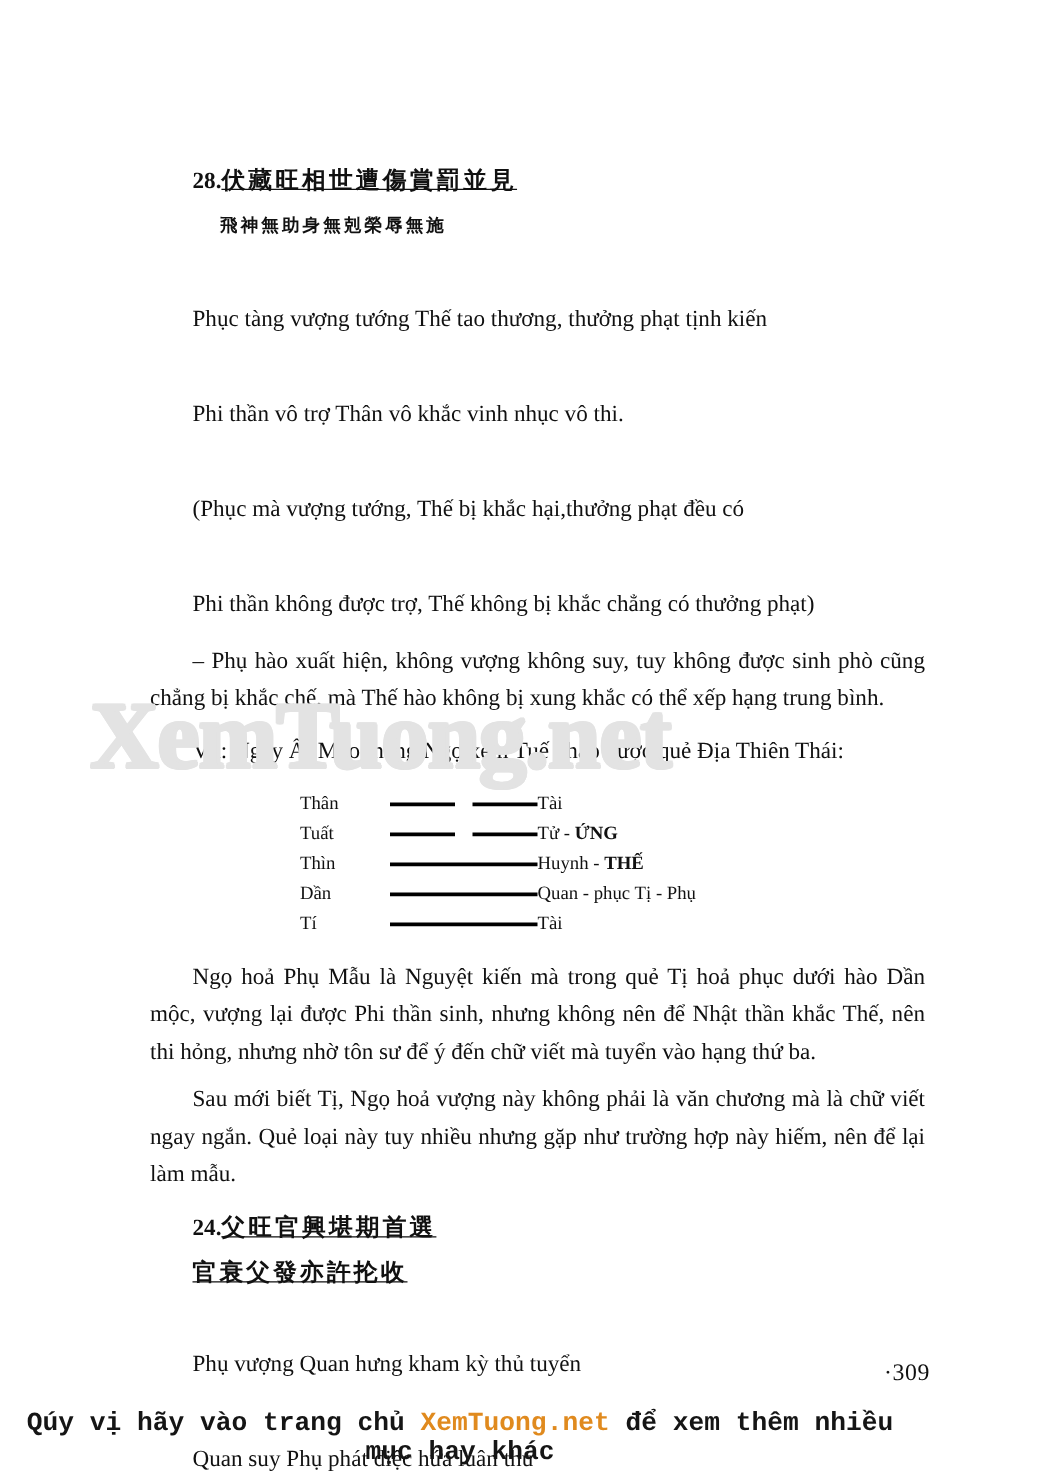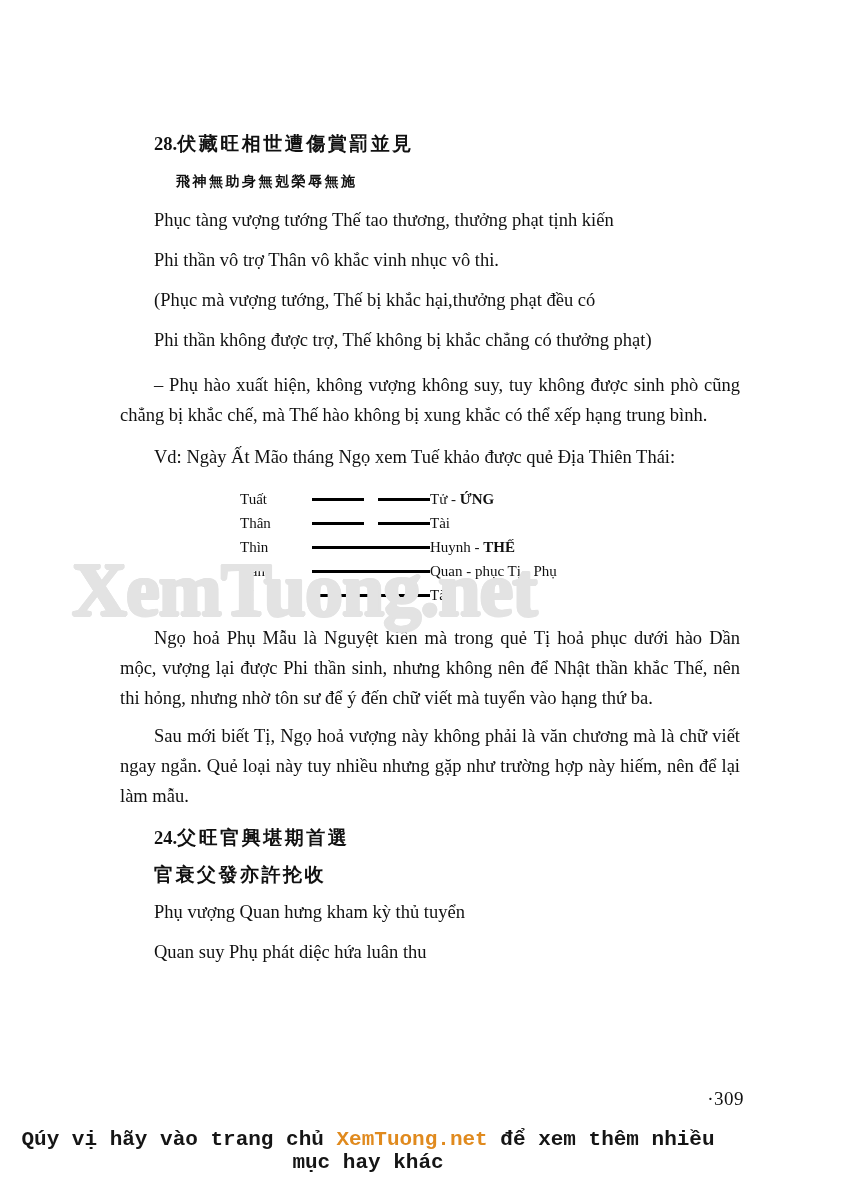--- a/index.html
+++ b/index.html
@@ -33,37 +33,39 @@
     font-size: 18.5px;
     line-height: 1.62;
     text-align: justify;
     text-justify: inter-word;
   }
   p.indent {
     text-indent: 34px;
   }
   p.block {
     margin-bottom: 2px;
+    margin-top: 36px;
   }
   .gap-small { height: 8px; }
   .gap-med { height: 13px; }
   .gap-large { height: 17px; }
 
   .heading {
     font-size: 18.5px;
     font-weight: bold;
     text-indent: 34px;
     margin: 0;
     letter-spacing: 0.3px;
   }
   .han {
     font-family: "DejaVu Sans", sans-serif;
     font-size: 19px;
     font-weight: bold;
     letter-spacing: 2.5px;
+    text-decoration: underline;
   }
   .han-num {
     font-family: "Liberation Serif", serif;
     font-weight: bold;
     font-size: 18.5px;
     letter-spacing: 0;
   }
   .han-line {
     font-family: "DejaVu Sans", sans-serif;
     font-size: 14px;
@@ -199,38 +201,38 @@
     <p class="indent">– Phụ hào xuất hiện, không vượng không suy, tuy không được sinh phò cũng chẳng bị khắc chế, mà Thế hào không bị xung khắc có thể xếp hạng trung bình.</p>
 
     <div class="gap-med"></div>
 
     <p class="indent">Vd: Ngày Ất Mão tháng Ngọ xem Tuế khảo được quẻ Địa Thiên Thái:</p>
 
     <div class="hex-wrap">
       <table class="hex-table">
         <tbody>
           <tr>
+            <td class="hex-label">Thân</td>
+            <td class="hex-glyph">
+              <div class="line-yin">
+                  <span class="bar"></span>
+                  <span class="bar"></span>
+                </div>
+            </td>
+            <td class="hex-mean">Tài</td>
+          </tr>
+          <tr>
             <td class="hex-label">Tuất</td>
             <td class="hex-glyph">
               <div class="line-yin">
                   <span class="bar"></span>
                   <span class="bar"></span>
                 </div>
             </td>
             <td class="hex-mean">Tử - <b>ỨNG</b></td>
-          </tr>
-          <tr>
-            <td class="hex-label">Thân</td>
-            <td class="hex-glyph">
-              <div class="line-yin">
-                  <span class="bar"></span>
-                  <span class="bar"></span>
-                </div>
-            </td>
-            <td class="hex-mean">Tài</td>
           </tr>
           <tr>
             <td class="hex-label">Thìn</td>
             <td class="hex-glyph">
               <div class="line-yang">
                   <span class="bar"></span>
                 </div>
             </td>
             <td class="hex-mean">Huynh - <b>THẾ</b></td>
           </tr>

